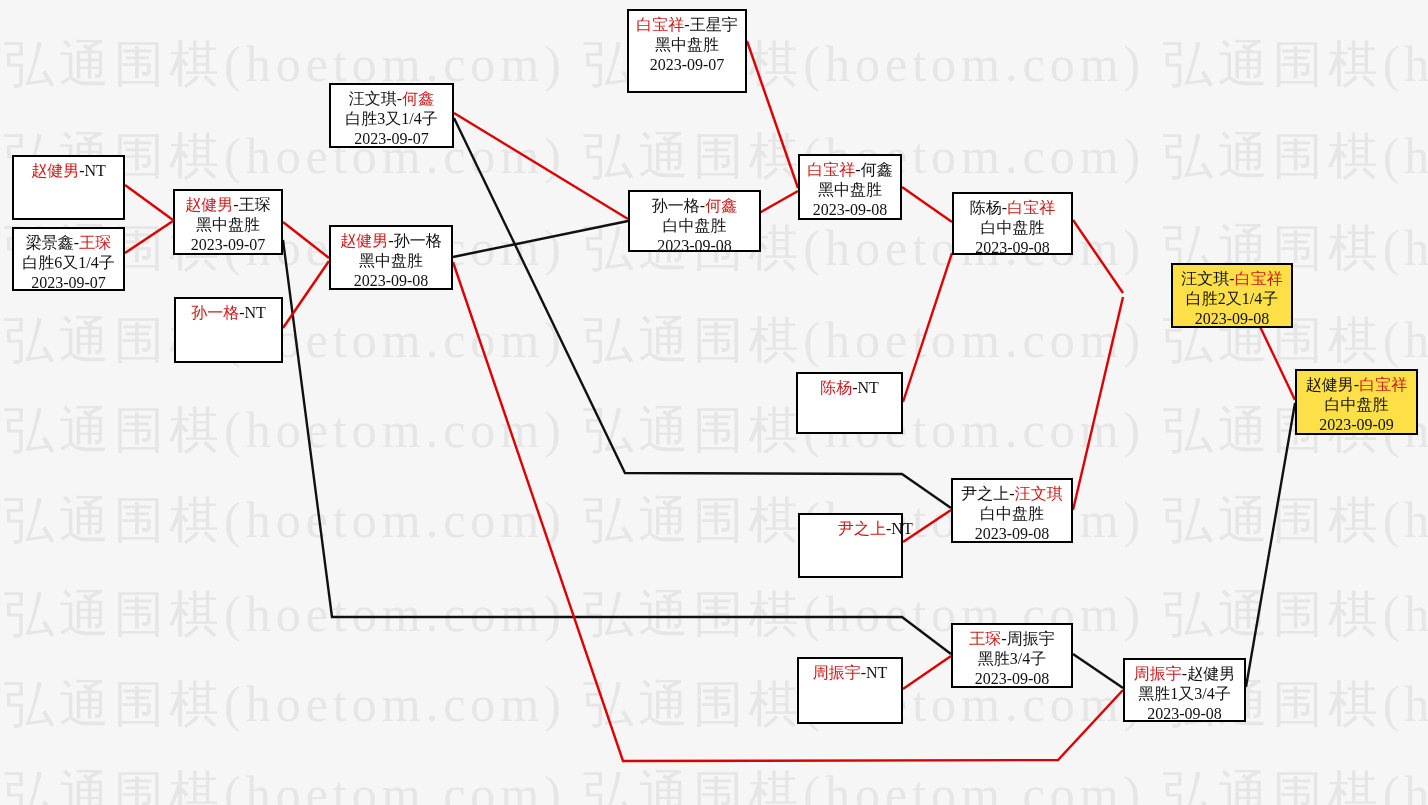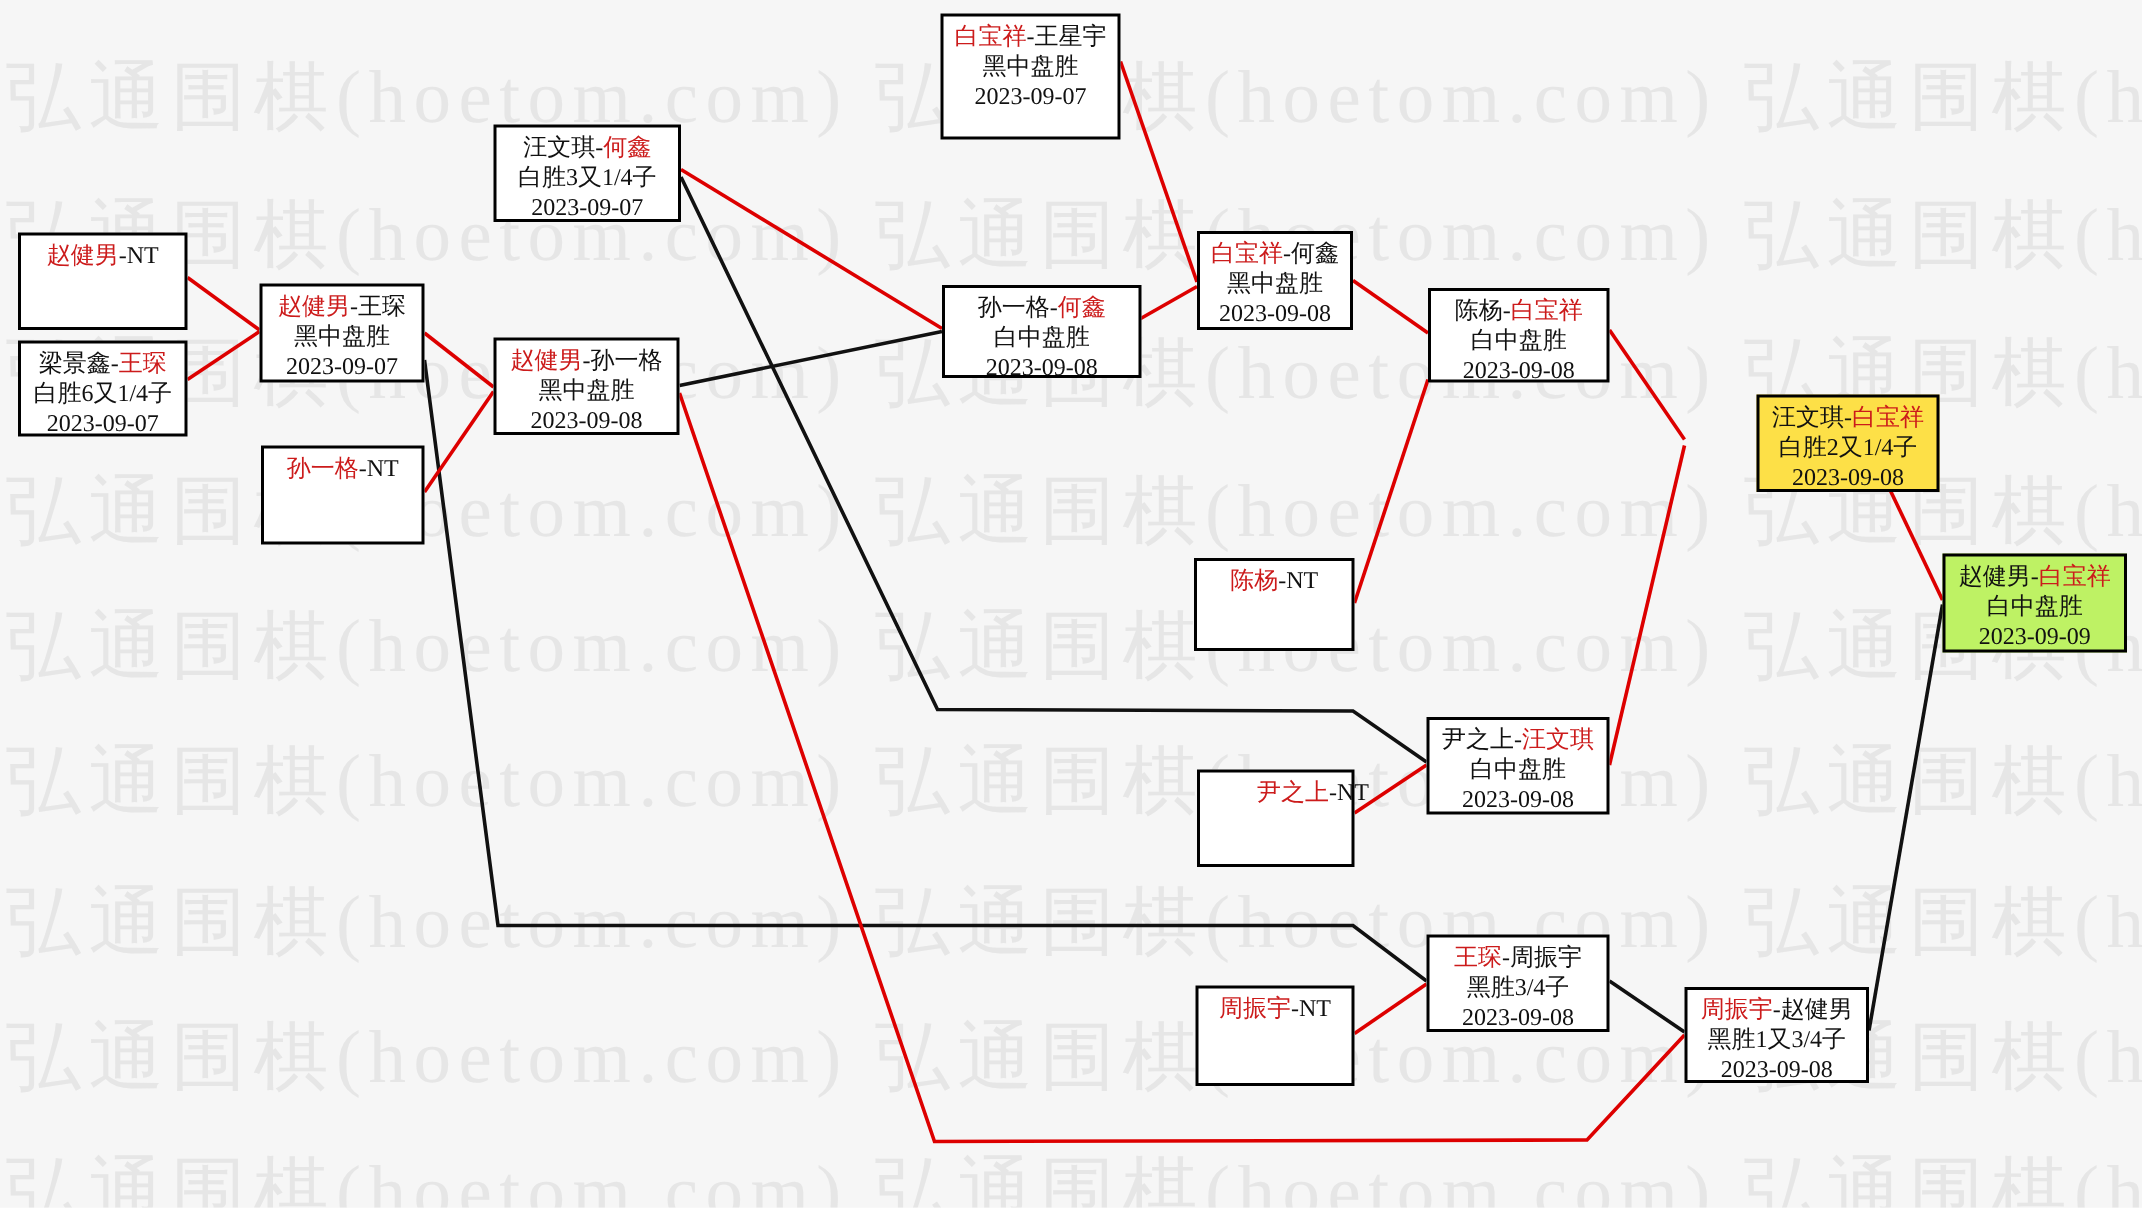--- a/index.html
+++ b/index.html
@@ -135,19 +135,19 @@
       <div class="box" style="left: 951px; top: 623px; width: 122px; height: 65px; background: rgb(255, 255, 255); border-color: rgb(0, 0, 0); color: rgb(17, 17, 17);">
         <div class="names"><span style="color: rgb(204, 27, 27);">王琛</span><span>-周振宇</span></div>
         <div>黑胜3/4子</div>
         <div>2023-09-08</div>
       </div>
       <div class="box" style="left: 1123px; top: 658px; width: 123px; height: 64px; background: rgb(255, 255, 255); border-color: rgb(0, 0, 0); color: rgb(17, 17, 17);">
         <div class="names"><span style="color: rgb(204, 27, 27);">周振宇</span><span>-赵健男</span></div>
         <div>黑胜1又3/4子</div>
         <div>2023-09-08</div>
       </div>
-      <div class="box" style="left: 1295px; top: 369px; width: 123px; height: 66px; background: #bef264; border-color: rgb(0, 0, 0); color: rgb(17, 17, 17);">
+      <div class="box" style="left: 1295px; top: 369px; width: 123px; height: 66px; background: #fde047; border-color: rgb(0, 0, 0); color: rgb(17, 17, 17);">
         <div class="names"><span>赵健男-</span><span style="color: rgb(204, 27, 27);">白宝祥</span></div>
         <div>白中盘胜</div>
         <div>2023-09-09</div>
       </div>
     </div>
 </div>
 
 </body></html>

